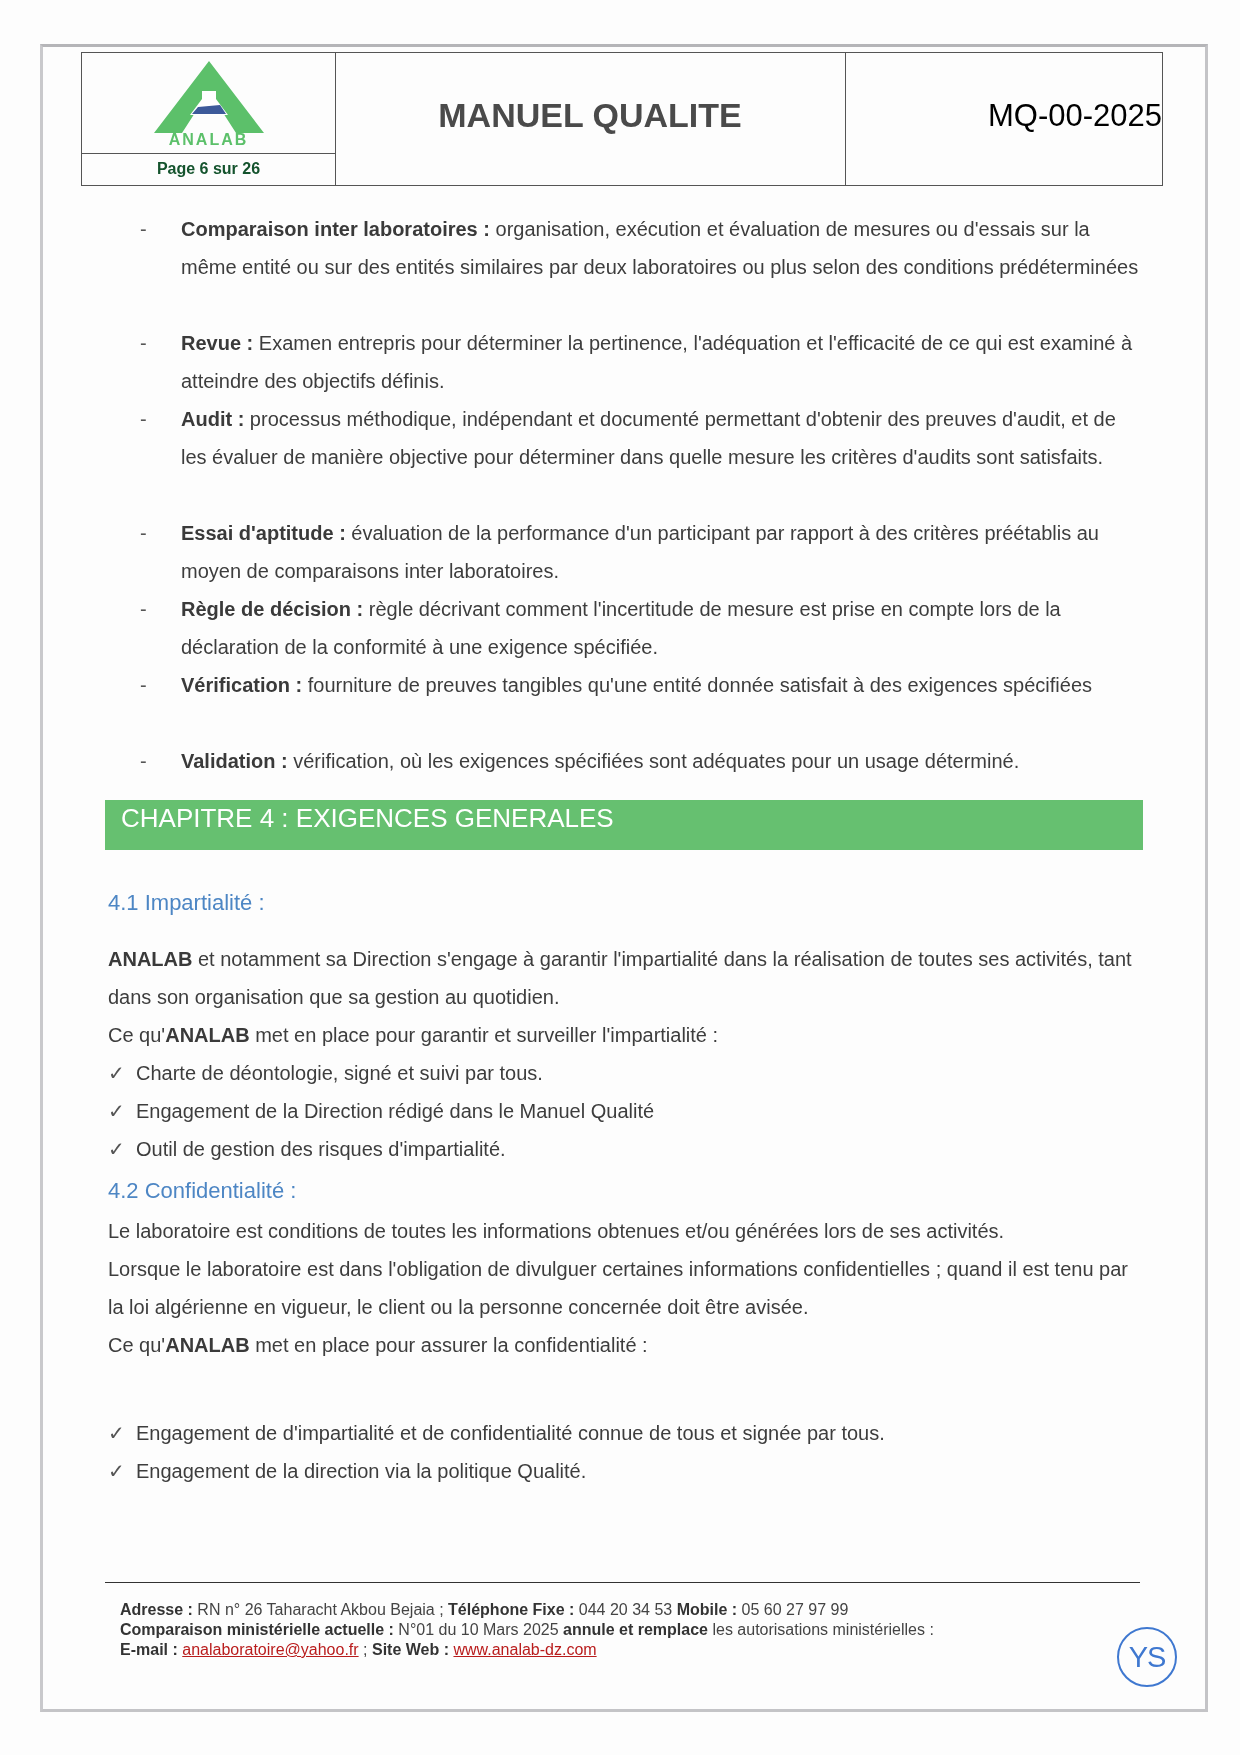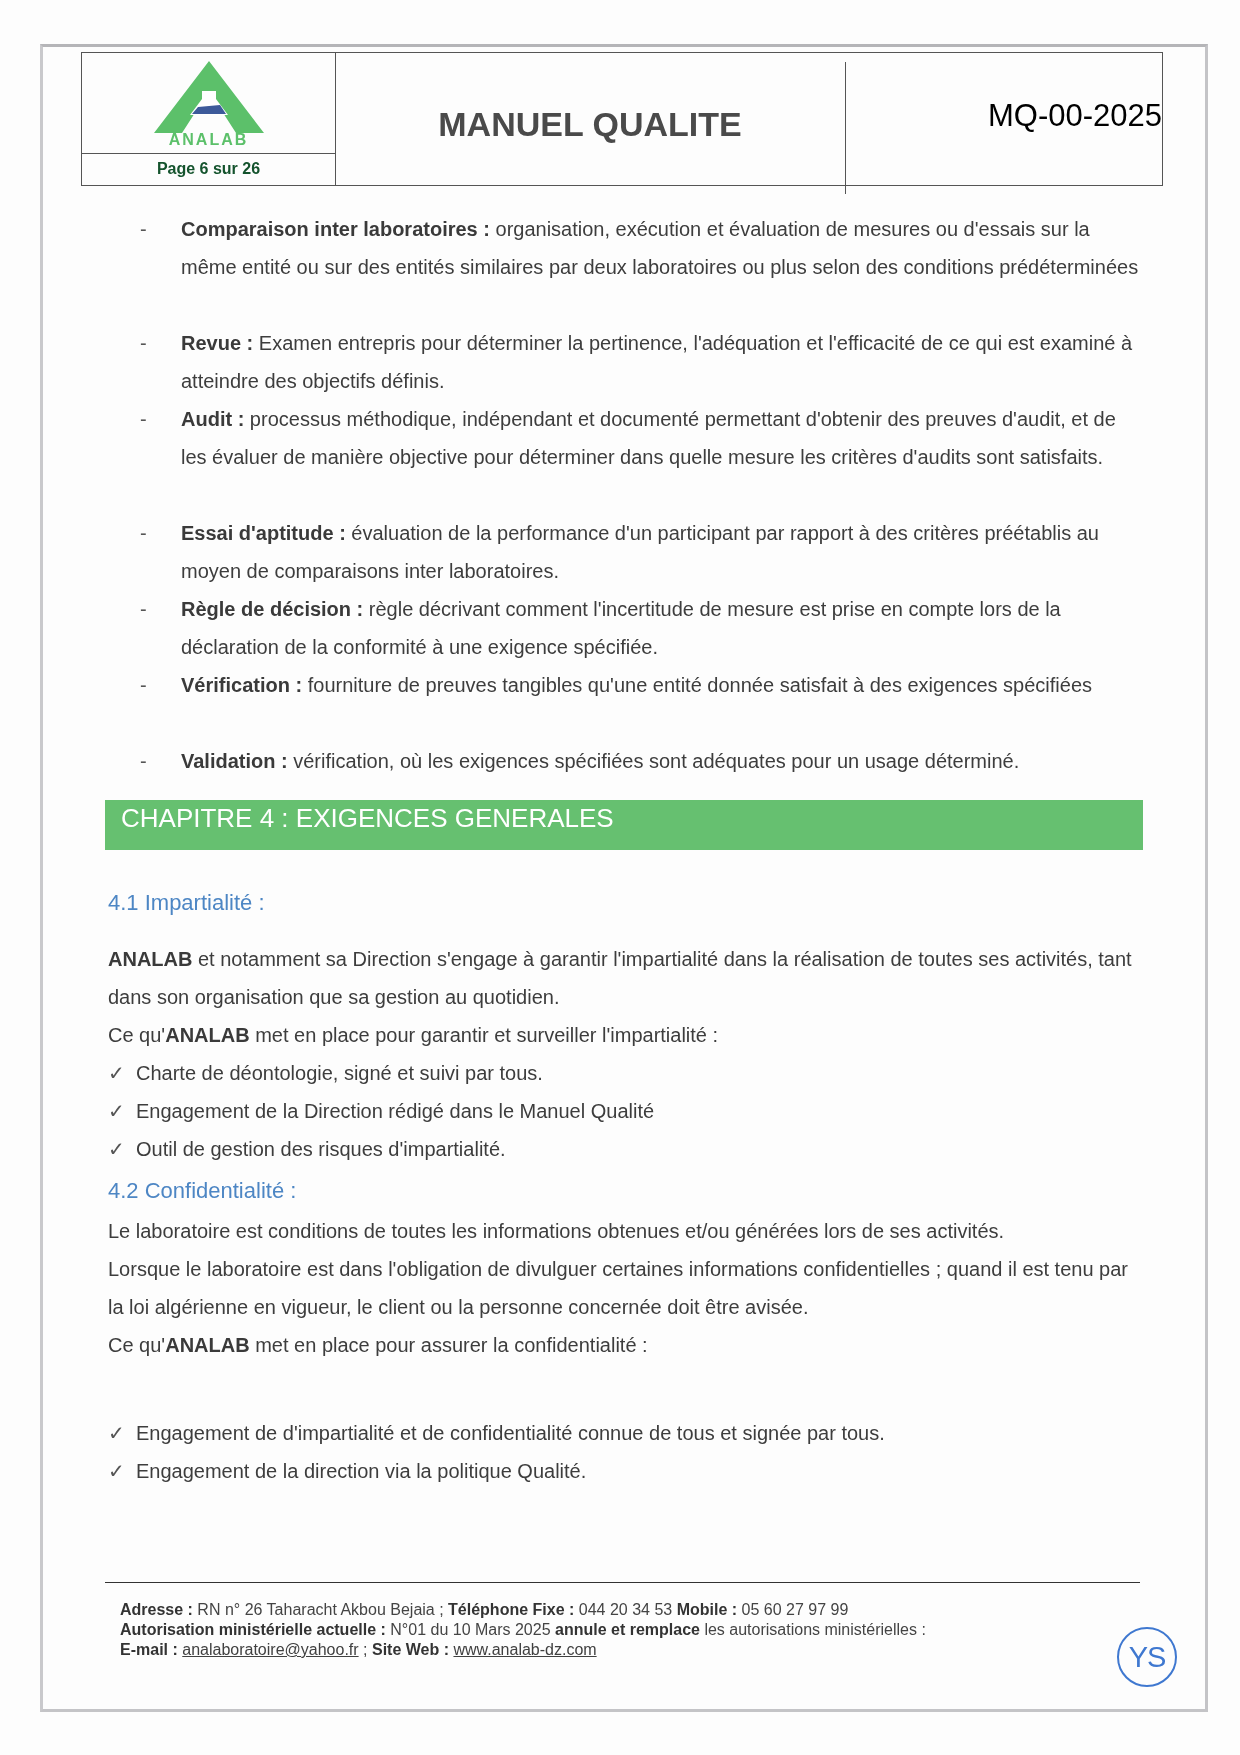--- a/index.html
+++ b/index.html
@@ -8,21 +8,21 @@
     font-family:"Liberation Sans", sans-serif; color:#3a3a3a;
   }
   .page-frame {
     position:absolute; left:40px; top:44px; width:1162px; height:1662px;
     border-top:3px solid #b5b5b8; border-left:3px solid #c9c9cc; border-right:3px solid #c4c4c7; border-bottom:3px solid #c4c4c7;
   }
   
   .hdr { position:absolute; left:81px; top:52px; width:1082px; height:134px; border:1.5px solid #555; box-sizing:border-box; }
   .hdr .logo-cell { position:absolute; left:0; top:0; width:253px; height:100px; border-right:1.5px solid #555; border-bottom:1.5px solid #555; }
   .hdr .page-cell { position:absolute; left:0; top:100px; width:253px; height:32px; border-right:1.5px solid #555; text-align:center; font-weight:bold; font-size:16px; line-height:32px; color:#14532d; }
-  .hdr .title-cell { position:absolute; left:253px; top:9px; width:510px; height:132px; border-right:1.5px solid #555; text-align:center; font-weight:bold; font-size:34px; line-height:125px; color:#4a4a4a; }
+  .hdr .title-cell { position:absolute; left:253px; top:0; width:510px; height:132px; border-right:1.5px solid #555; text-align:center; font-weight:bold; font-size:34px; line-height:125px; color:#4a4a4a; }
   .hdr .ref-cell { position:absolute; left:763px; top:0; right:0; height:132px; text-align:right; font-size:31px; line-height:125px; color:#000000; }
   .logo-svg { position:absolute; left:72px; top:8px; }
   .logo-text { position:absolute; left:0; width:253px; top:78px; text-align:center; font-weight:bold; color:#5cc06a; font-size:16px; letter-spacing:2px; }
 
   
   .defs { position:absolute; left:140px; top:210px; width:1000px; }
   .def { position:relative; padding-left:41px; font-size:20px; line-height:38px; color:#3d3d3d; margin-bottom:0; }
   .def .dash { position:absolute; left:0; top:0; width:30px; color:#555; }
   .def b { color:#3a3a3a; }
 
@@ -30,21 +30,21 @@
   .sub { position:absolute; left:108px; color:#4d86c4; font-size:22px; }
   .para { position:absolute; left:108px; width:1040px; font-size:20px; line-height:38px; color:#3d3d3d; }
   .para b { color:#3a3a3a; }
   .check { position:absolute; left:108px; font-size:20px; line-height:38px; color:#3d3d3d; }
   .check .tick { display:inline-block; width:28px; color:#555; }
 
   
   .ftr-line { position:absolute; left:105px; top:1582px; width:1035px; border-top:1.5px solid #333; }
   .ftr { position:absolute; left:120px; top:1600px; width:990px; text-align:left; font-size:16px; line-height:20px; color:#444; }
   .ftr b { color:#333; }
-  .ftr a { color:#404040; text-decoration:underline; }
+  .ftr a { color:#b91c1c; text-decoration:underline; }
   .stamp { position:absolute; left:1117px; top:1627px; width:56px; height:56px; border:2px solid #3f78d0; border-radius:50%; color:#3f78d0; font-size:29px; text-align:center; line-height:56px; letter-spacing:-1px; }
 </style>
 </head>
 <body>
 
 <div class="page-frame"></div>
 
 <div class="hdr">
   <div class="logo-cell">
     <svg class="logo-svg" width="110" height="72" viewBox="0 0 110 72">
@@ -102,16 +102,16 @@
 <div class="sub" style="top:1178px">4.2 Confidentialité :</div>
 <div class="para" style="top:1212px">Le laboratoire est conditions de toutes les informations obtenues et/ou générées lors de ses activités.</div>
 <div class="para" style="top:1250px">Lorsque le laboratoire est dans l'obligation de divulguer certaines informations confidentielles ; quand il est tenu par la loi algérienne en vigueur, le client ou la personne concernée doit être avisée.</div>
 <div class="para" style="top:1326px"><span>Ce qu'</span><b>ANALAB</b><span> met en place pour assurer la confidentialité :</span></div>
 <div class="check" style="top:1414px"><span class="tick">✓</span><span>Engagement de d'impartialité et de confidentialité  connue de tous et signée par tous.</span></div>
 <div class="check" style="top:1452px"><span class="tick">✓</span><span>Engagement de la direction via la politique Qualité.</span></div>
 
 <div class="ftr-line"></div>
 <div class="ftr">
   <div><b>Adresse :</b><span> RN n° 26 Taharacht Akbou Bejaia ; </span><b>Téléphone Fixe :</b><span> 044 20 34 53 </span><b>Mobile :</b><span> 05 60 27 97 99</span></div>
-  <div><b>Autorisation ministérielle actuelle :</b><span> N°01 du 10 Mars 2025 </span><b>annule et remplace</b><span> les autorisations ministérielles :</span></div>
+  <div><b>Comparaison ministérielle actuelle :</b><span> N°01 du 10 Mars 2025 </span><b>annule et remplace</b><span> les autorisations ministérielles :</span></div>
   <div><b>E-mail :</b> <a>analaboratoire@yahoo.fr</a><span>  ; </span><b>Site Web :</b> <a>www.analab-dz.com</a></div>
 </div>
 <div class="stamp">YS</div>
 
 </body></html>

